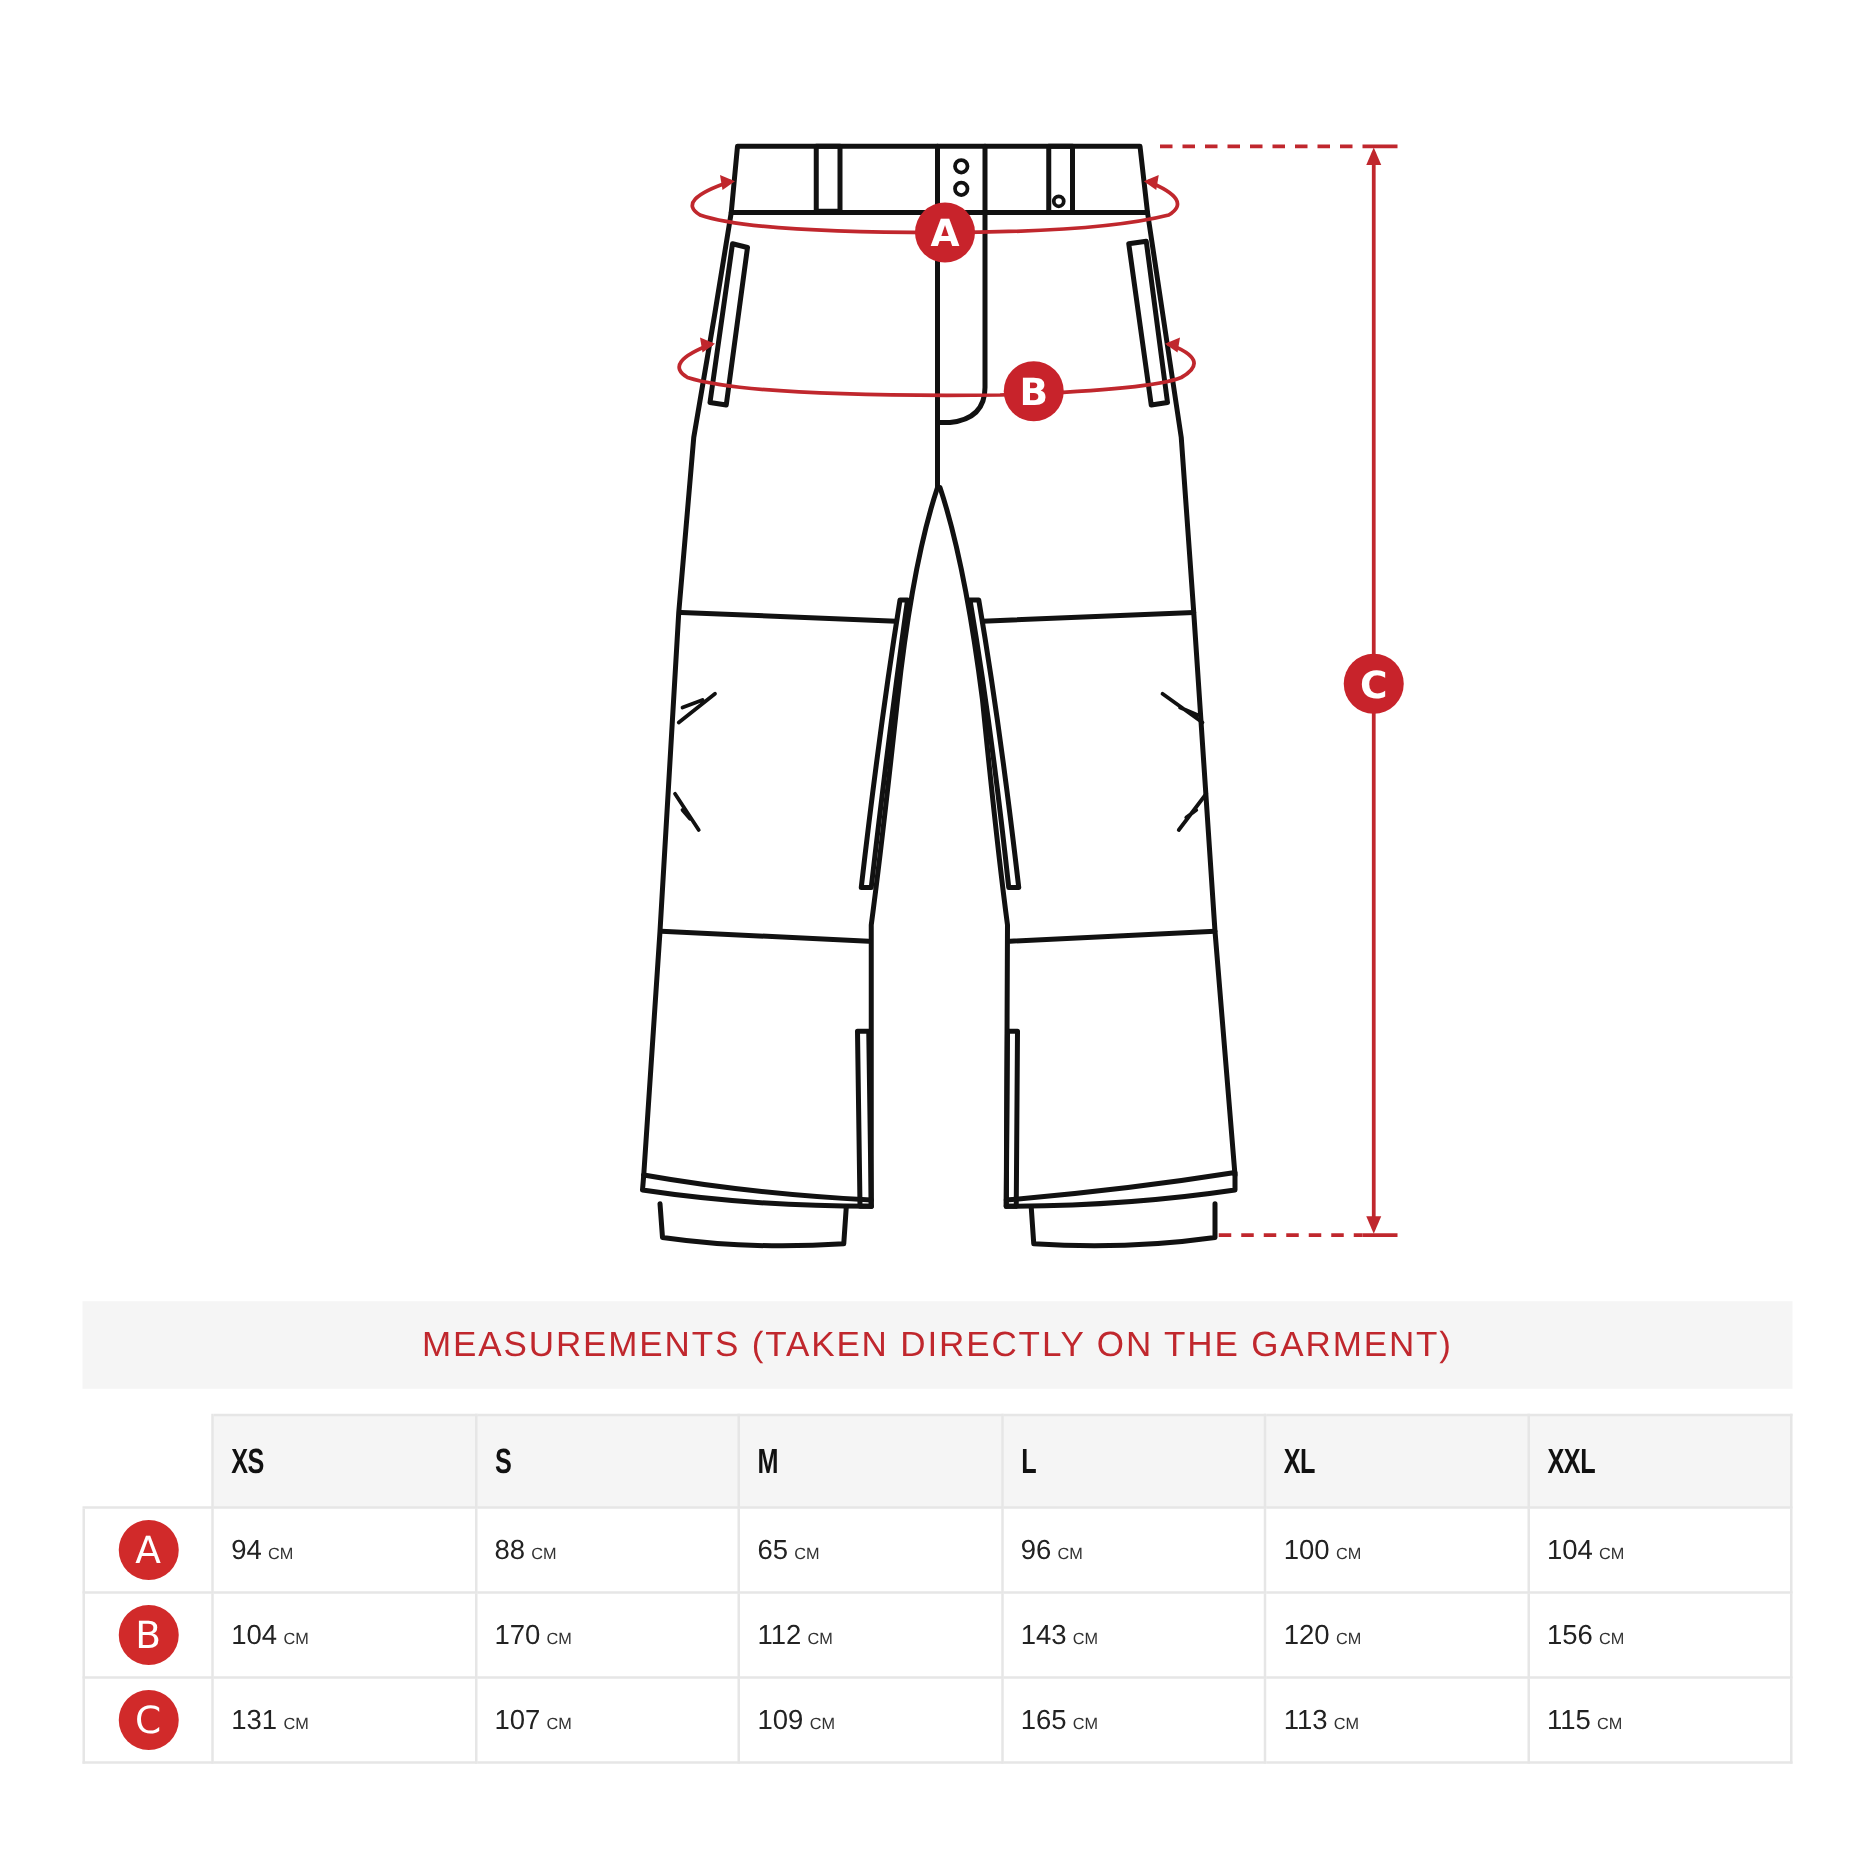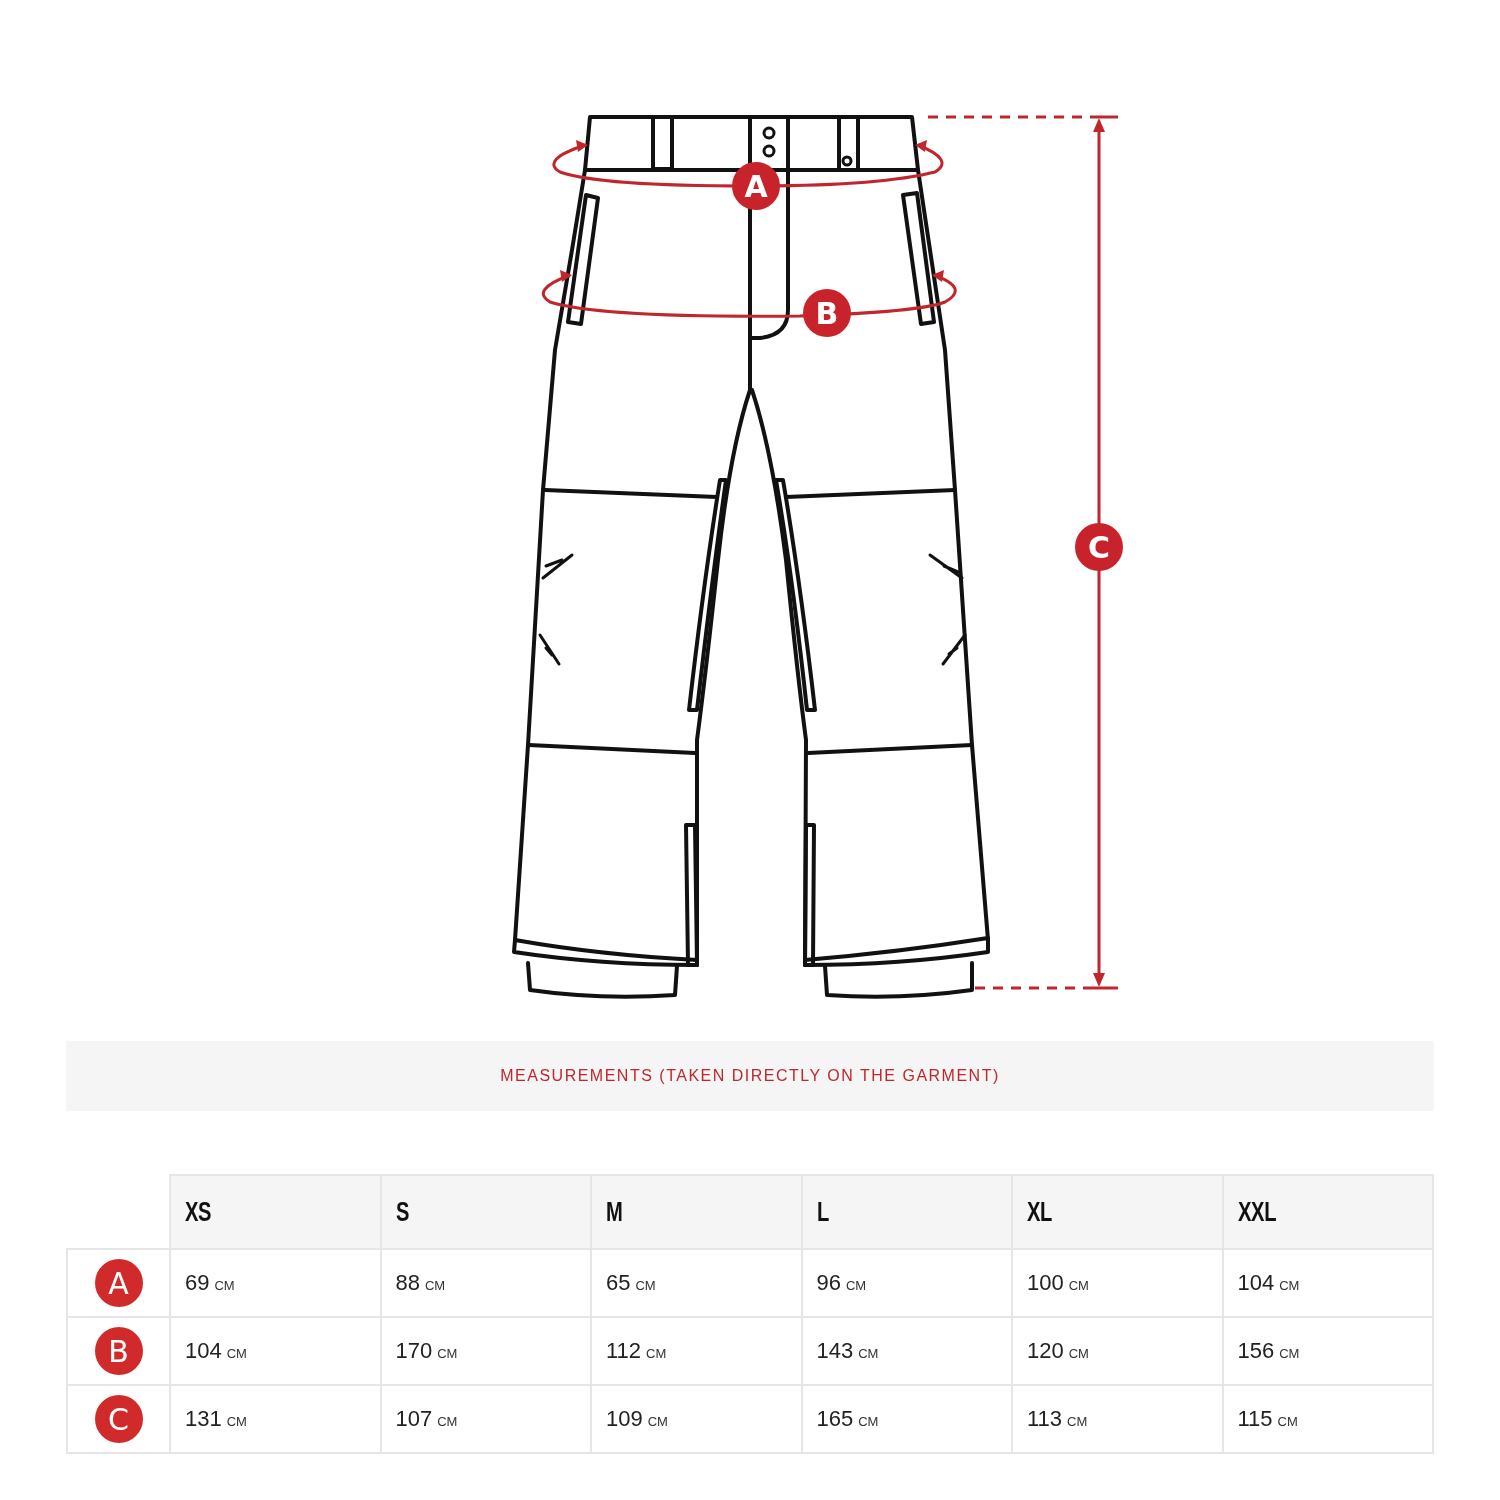--- a/index.html
+++ b/index.html
@@ -1,22 +1,22 @@
 <!DOCTYPE html>
 <html><head>
   <meta charset="utf-8">
   <style>
     html, body { margin: 0; padding: 0; background: #ffffff; }
     body { width: 1500px; height: 1500px; position: relative; overflow: hidden; font-family: "Liberation Sans", sans-serif; }
     .diagram { position: absolute; left: 0; top: 0; width: 1500px; height: 1030px; }
     .diagram svg { position: absolute; left: 0; top: 0; }
     .badge-label { font-family: "DejaVu Sans", sans-serif; font-weight: bold; fill: #ffffff; }
     .title-bar { position: absolute; left: 66px; top: 1041px; width: 1368px; height: 70px; background: #f5f5f5; display: flex; align-items: center; justify-content: center; }
-    .title-bar span { color: #c0272d; font-size: 16px; letter-spacing: 1.5px; font-family: "Liberation Sans", sans-serif; }
-    table.sizes { position: absolute; left: 66px; top: 1131px; border-collapse: collapse; width: 1368px; table-layout: fixed; margin-top: 43px; }
+    .title-bar span { color: #c0272d; font-size: 28px; letter-spacing: 1.5px; font-family: "Liberation Sans", sans-serif; }
+    table.sizes { position: absolute; left: 66px; top: 1131px; border-collapse: collapse; width: 1368px; table-layout: fixed; }
     table.sizes td, table.sizes th { border: 2px solid #e6e6e6; padding: 0 0 0 14px; text-align: left; vertical-align: middle; }
     table.sizes th { height: 72px; background: #f5f5f5; font-family: "Liberation Sans", sans-serif; font-weight: bold; font-size: 24px; color: #111; transform-origin: left; letter-spacing: -0.5px; }
     table.sizes th .hd { display: inline-block; transform: scaleX(0.72); transform-origin: left; font-size: 28px; }
     table.sizes th.corner { background: #ffffff; border-top: none; border-left: none; }
     table.sizes td { height: 66px; font-size: 22px; color: #222; }
     table.sizes td .unit { font-size: 13px; margin-left: 5px; color: #333; }
     table.sizes td.rowhead { padding: 0; text-align: center; }
     .row-badge { display: inline-flex; width: 48px; height: 48px; border-radius: 50%; background: #d12a2a; color: #fff; align-items: center; justify-content: center; font-size: 30px; font-family: "DejaVu Sans", sans-serif; }
     col.c0 { width: 103px; }
   </style>
@@ -132,21 +132,21 @@
       <th><span class="hd">S</span></th>
       <th><span class="hd">M</span></th>
       <th><span class="hd">L</span></th>
       <th><span class="hd">XL</span></th>
       <th><span class="hd">XXL</span></th>
     </tr>
   </thead>
   <tbody>
     <tr>
       <td class="rowhead"><span class="row-badge">A</span></td>
-      <td><span>69</span><span class="unit">CM</span></td>
+      <td><span>94</span><span class="unit">CM</span></td>
       <td><span>88</span><span class="unit">CM</span></td>
       <td><span>65</span><span class="unit">CM</span></td>
       <td><span>96</span><span class="unit">CM</span></td>
       <td><span>100</span><span class="unit">CM</span></td>
       <td><span>104</span><span class="unit">CM</span></td>
     </tr>
     <tr>
       <td class="rowhead"><span class="row-badge">B</span></td>
       <td><span>104</span><span class="unit">CM</span></td>
       <td><span>170</span><span class="unit">CM</span></td>

